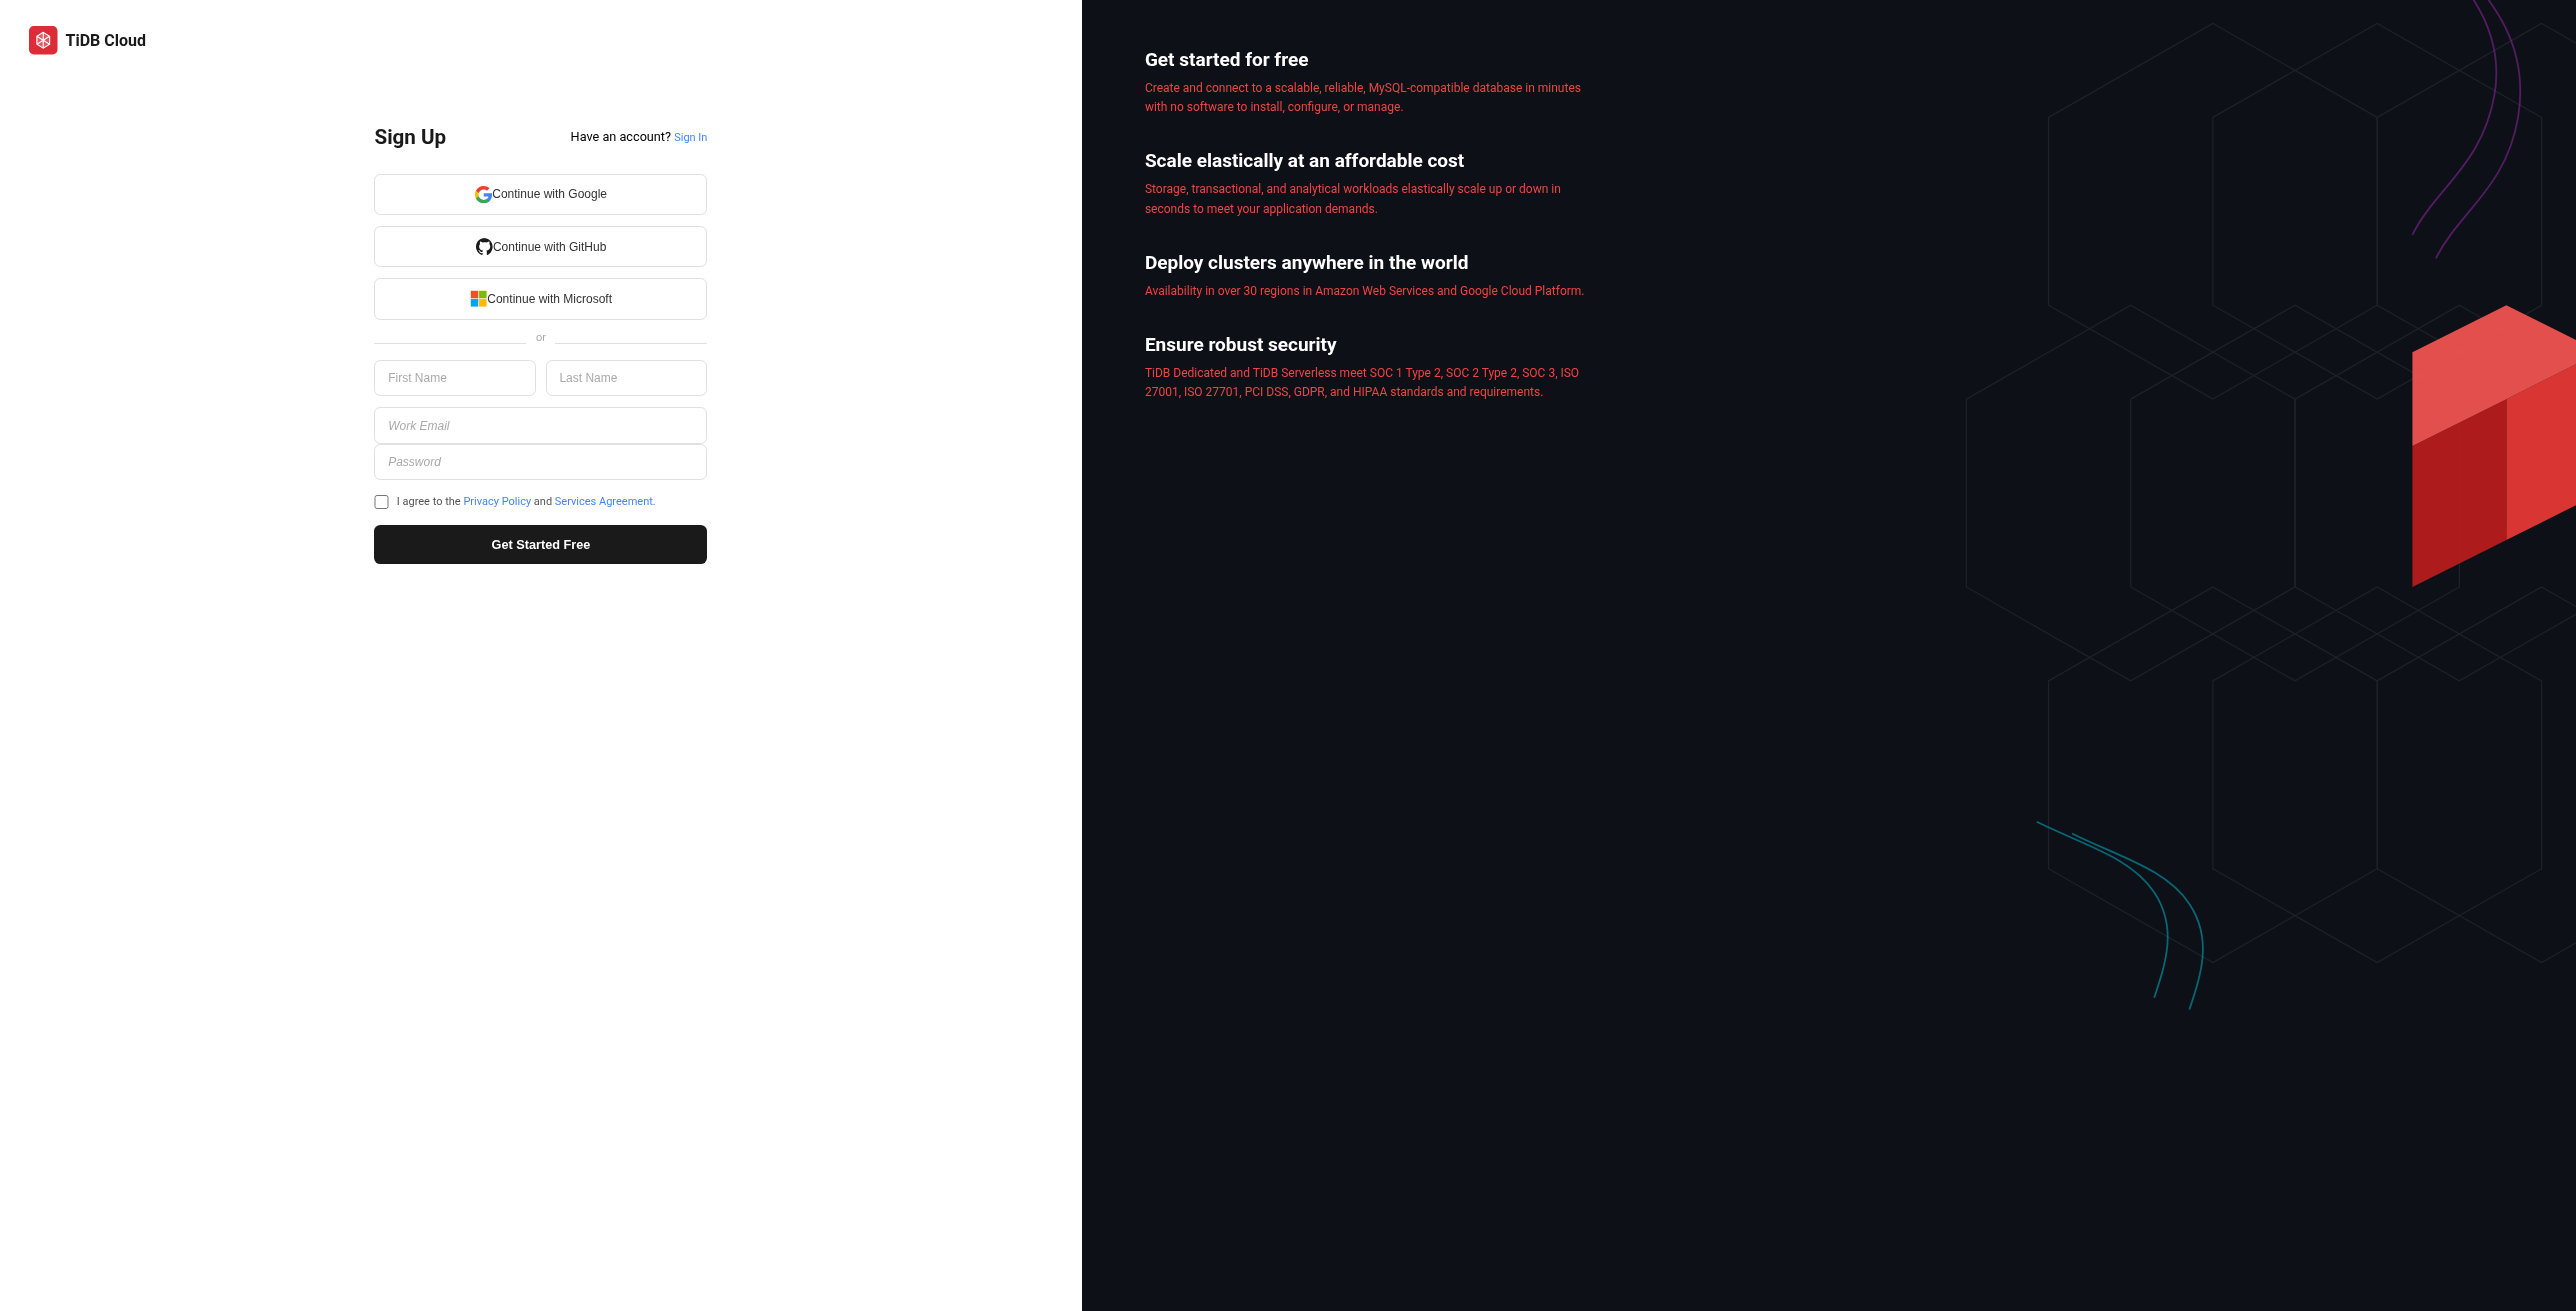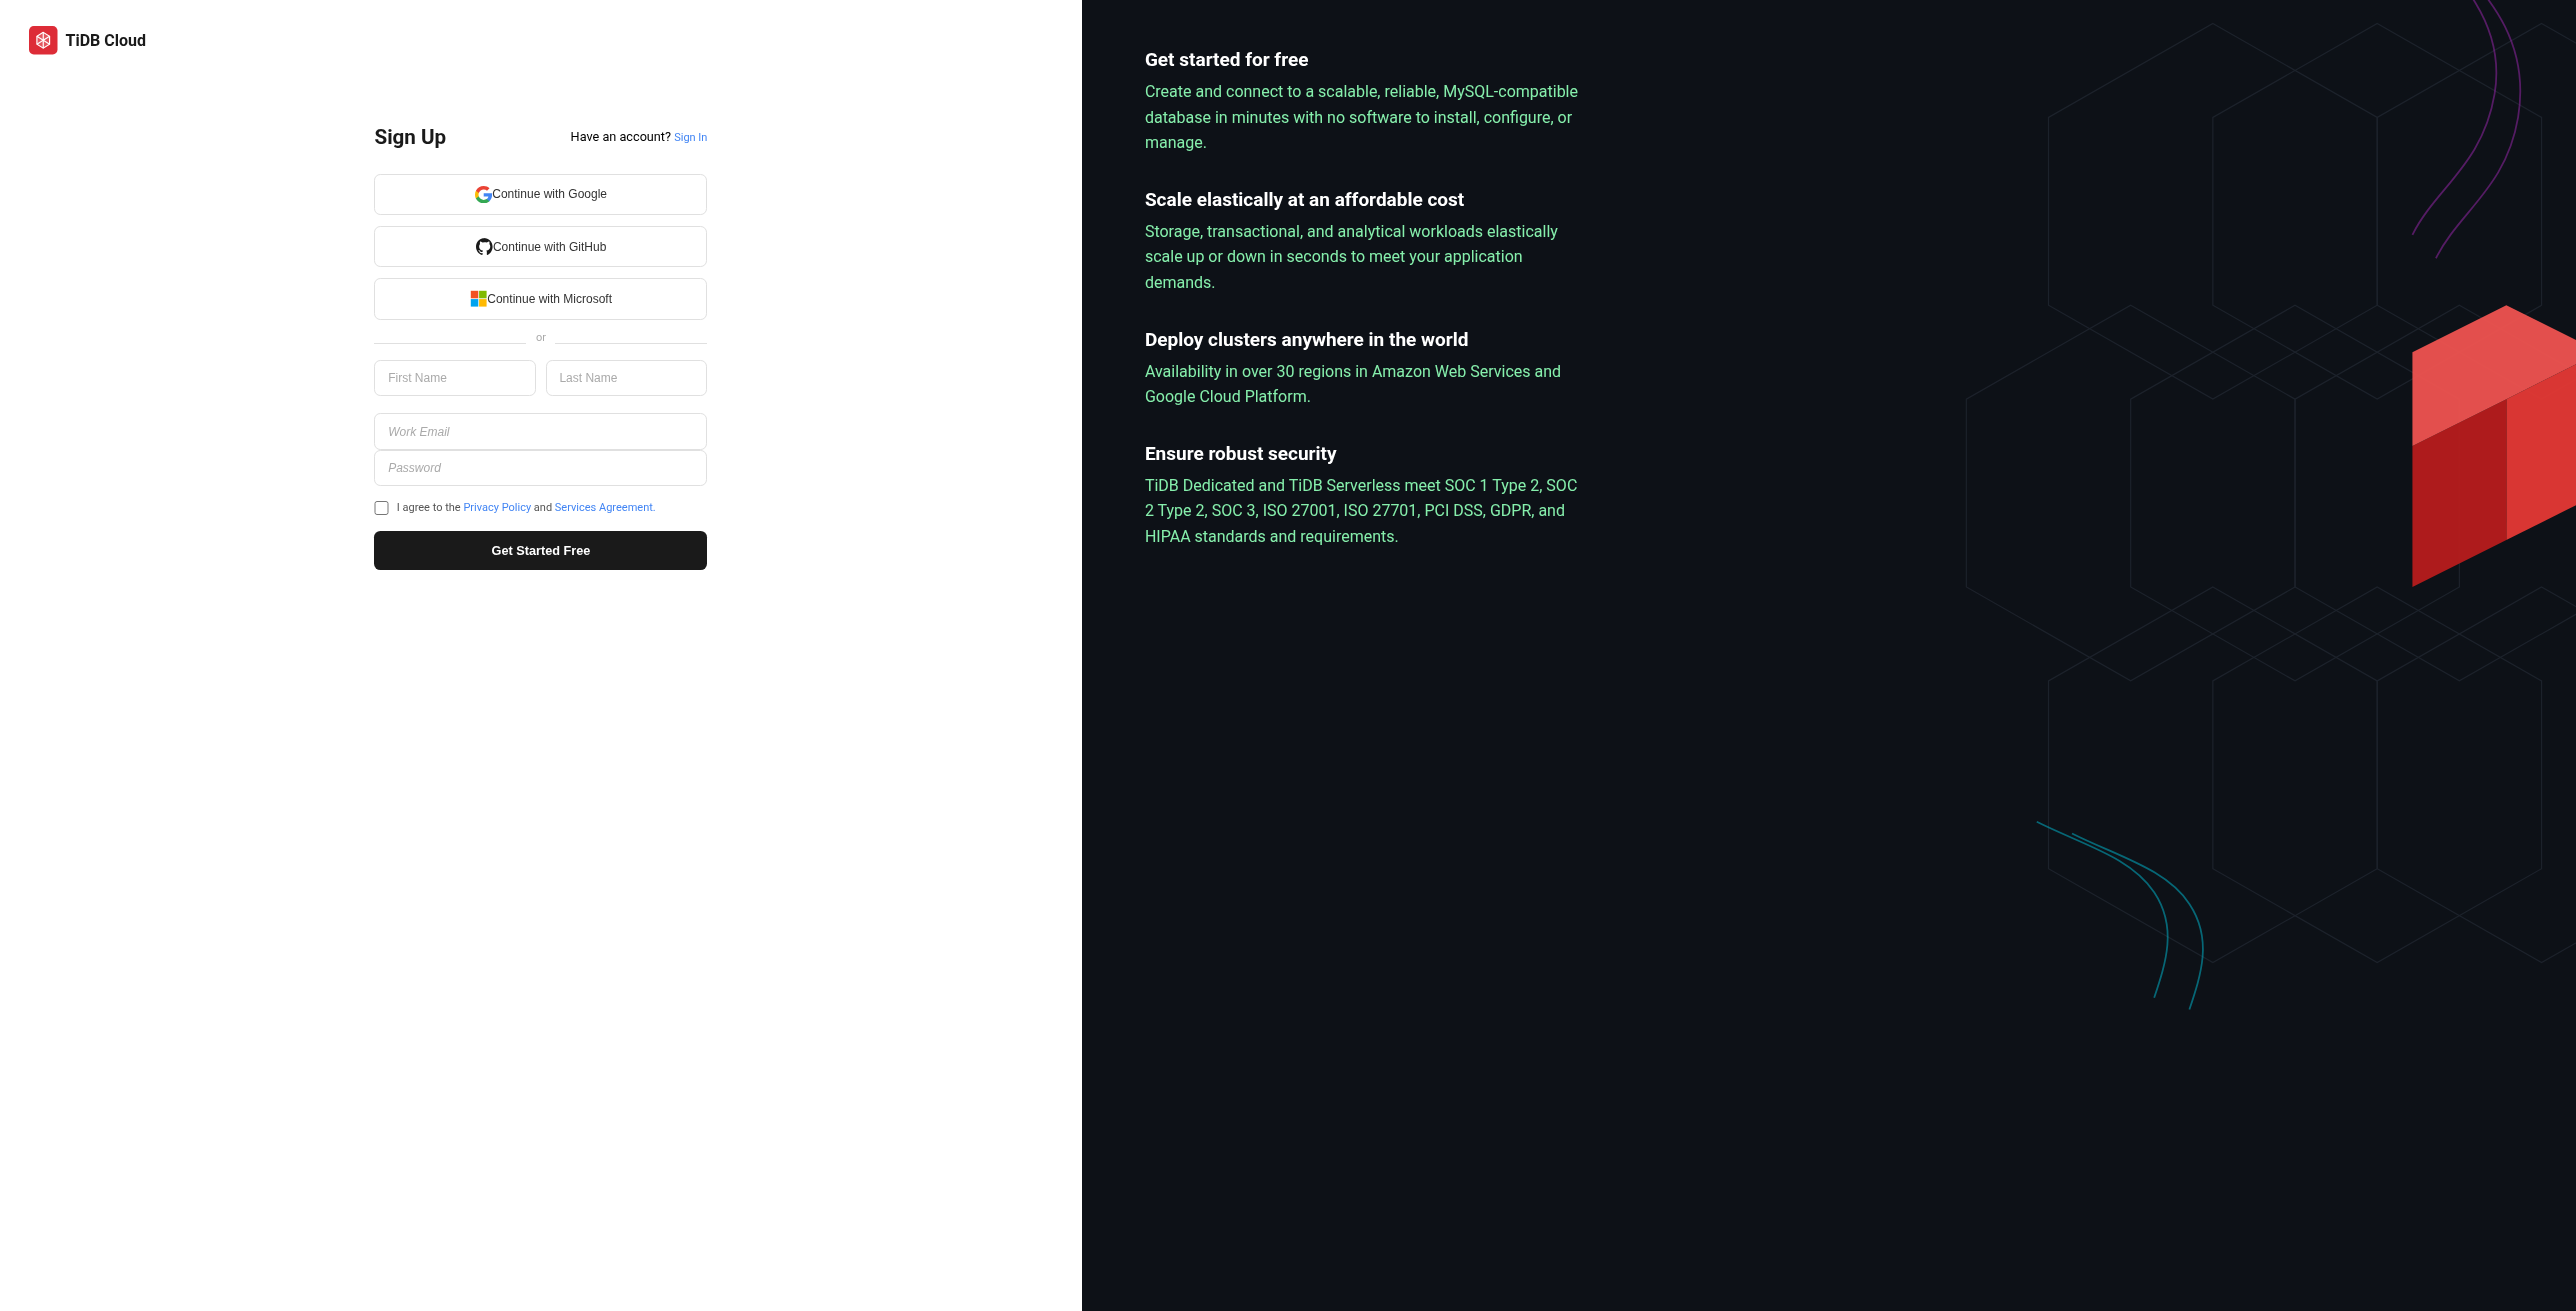--- a/index.html
+++ b/index.html
@@ -99,21 +99,21 @@
     .divider::before, .divider::after {
       content: '';
       flex: 1;
       height: 0.8px;
       background: #e0e0e0;
     }
 
     .name-row {
       display: flex;
       gap: 9.5px;
-      margin-bottom: 17px;
+      margin-bottom: 11px;
     }
 
     .input-field {
       width: 100%;
       padding: 10.3px 12.7px;
       border: 1.2px solid #e0e0e0;
       border-radius: 6.3px;
       font-size: 12px;
       color: #333;
       outline: none;
@@ -187,22 +187,22 @@
     }
 
     .feature-title {
       font-size: 19px;
       font-weight: 700;
       color: #ffffff;
       margin-bottom: 8px;
     }
 
     .feature-desc {
-      font-size: 16px;
-      color: #86efac;
+      font-size: 12px;
+      color: #ef4444;
       line-height: 1.6;
     }
 
     
     .hex-decoration {
       position: absolute;
       right: -48px;
       top: 0;
       bottom: 0;
       width: 55%;

